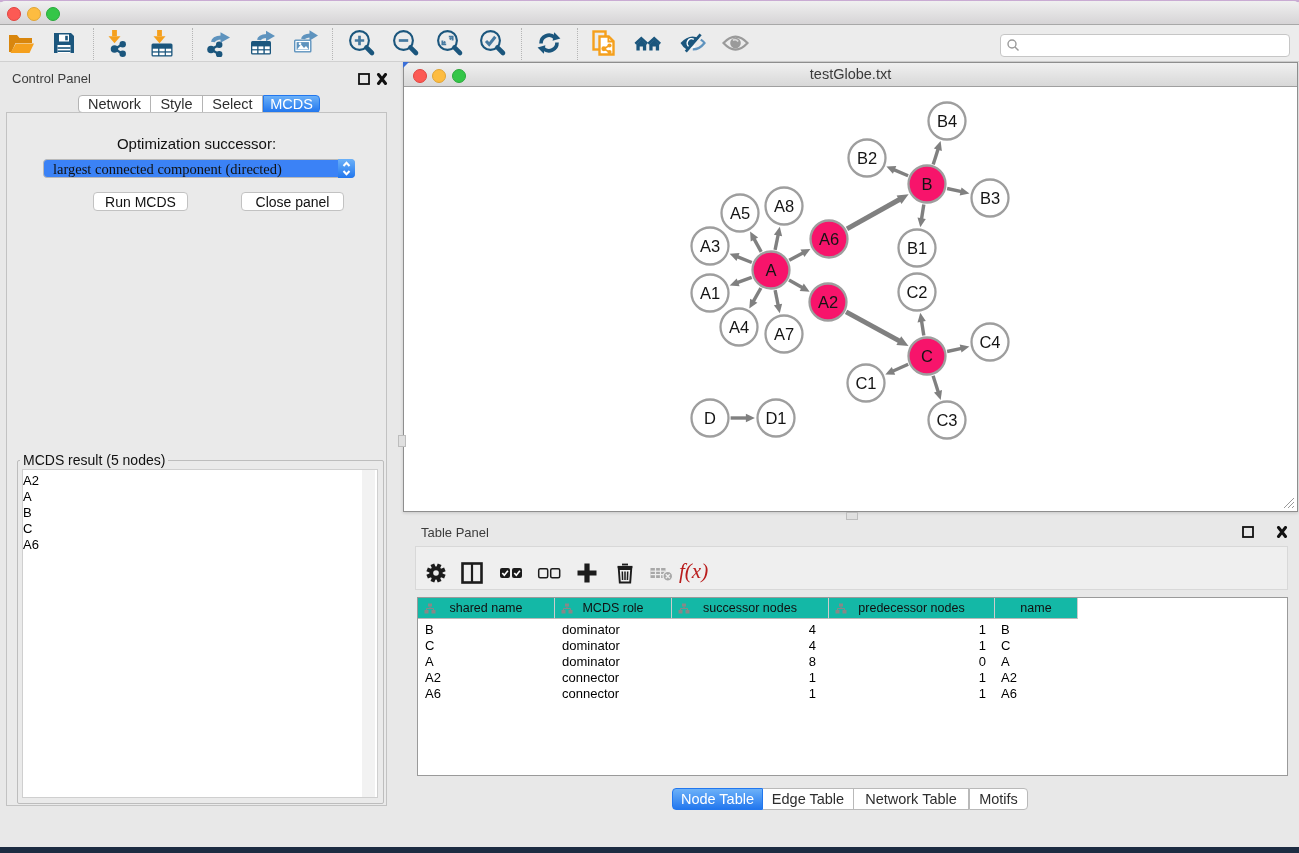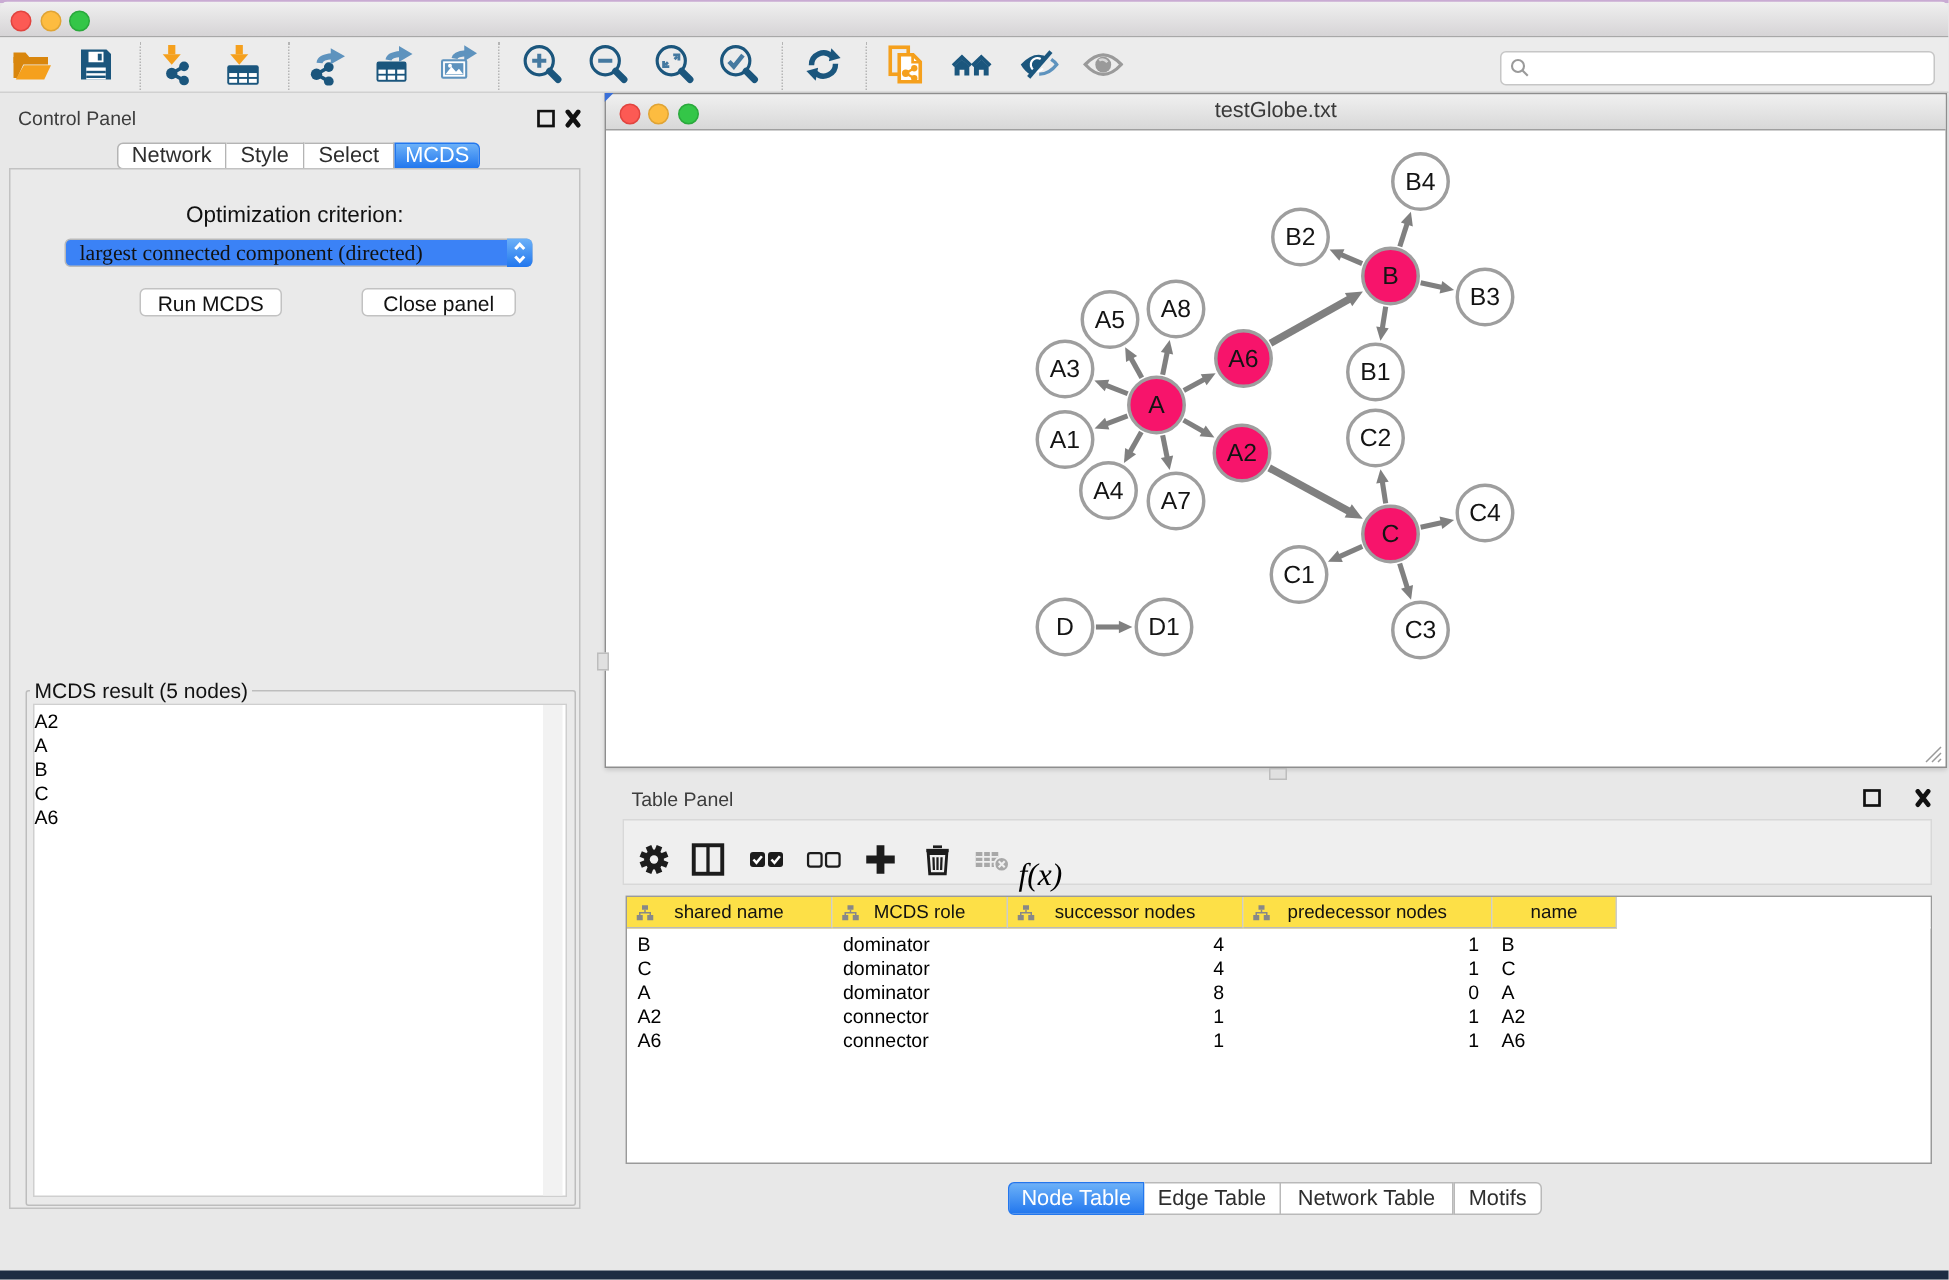--- a/index.html
+++ b/index.html
@@ -43,21 +43,21 @@
  border:1px solid #8e8e8e;box-sizing:border-box;box-shadow:0 1px 3px rgba(0,0,0,0.15);}
 #nettitle{position:absolute;left:0;top:0;width:100%;height:23px;
  background:linear-gradient(#f0f0f0,#d8d8d8);border-bottom:1px solid #9f9f9f;}
 #netname{position:absolute;left:0;top:3px;width:100%;text-align:center;font-size:14.5px;color:#3a3a3a;}
 
 #tp-title{left:421px;top:525px;font-size:13px;color:#3c3c3c;}
 #tp-toolbar{left:415px;top:546px;width:873px;height:44px;background:#efefef;
  border:1px solid #d8d8d8;box-sizing:border-box;}
 #table{left:417px;top:597px;width:871px;height:179px;background:#fff;border:1px solid #9a9a9a;
  box-sizing:border-box;}
-.th{position:absolute;top:0;height:21px;background:#fde047;border-right:1px solid #cccccc;
+.th{position:absolute;top:0;height:21px;background:#14b8a6;border-right:1px solid #cccccc;
  border-bottom:1px solid #b9b9b9;box-sizing:border-box;font-size:12.5px;color:#111;text-align:center;line-height:21px;}
 .td{position:absolute;font-size:13px;color:#000;height:16px;line-height:16px;}
 .bt{position:absolute;top:788px;height:22px;background:#fff;border:1px solid #b9b9b9;
  font-size:14.5px;color:#2e2e2e;text-align:center;line-height:21px;box-sizing:border-box;}
 .btsel{background:linear-gradient(#6cb1f8,#2277ee);color:#fff;border-color:#2277ee;}
 #statusbar{left:0;top:818px;width:1299px;height:29px;background:#ececec;border-top:1px solid #bdbdbd;box-sizing:border-box;margin-top:44px;}
 #darkstrip{left:0;top:847px;width:1299px;height:6px;background:#1d2c42;}
 #memorybtn{position:absolute;right:16px;top:5px;width:62px;height:19px;background:#fff;
  border:1px solid #c2c2c2;border-radius:3px;font-size:11px;color:#111;}
 #listbtn{position:absolute;left:14px;top:6px;width:19px;height:17px;background:#f5f5f5;
@@ -216,21 +216,21 @@
  <div class="abs" id="cp-title">Control Panel</div>
  <svg class="abs" style="left:358px;top:11px" width="30" height="13" viewBox="0 0 30 13">
   <rect x="1" y="1" width="10" height="10" fill="none" stroke="#111" stroke-width="1.8"></rect>
   <path d="M20.5 1.5 L27.5 10.5 M27.5 1.5 L20.5 10.5" stroke="#111" stroke-width="3" stroke-linecap="round"></path>
  </svg>
  <div class="tab" style="left:78px;width:73px;border-radius:4px 0 0 4px;">Network</div>
  <div class="tab" style="left:151px;width:52px;border-left:none;">Style</div>
  <div class="tab" style="left:203px;width:60px;border-left:none;">Select</div>
  <div class="tab tabsel" style="left:263px;width:57px;border-radius:0 4px 4px 0;">MCDS</div>
  <div class="abs" id="cp-panel"></div>
- <div class="abs" id="optlabel">Optimization criterion:</div>
+ <div class="abs" id="optlabel">Optimization successor:</div>
  <div class="abs" id="dropdown">
    <div id="droptext">largest connected component (directed)</div>
    <div id="dropstep">
     <svg width="17" height="19" viewBox="0 0 17 19">
      <path d="M5.5 7 L8.5 3.8 L11.5 7" stroke="#fff" stroke-width="2" fill="none"></path>
      <path d="M5.5 12 L8.5 15.2 L11.5 12" stroke="#fff" stroke-width="2" fill="none"></path>
     </svg>
    </div>
  </div>
  <div class="btn" style="left:93px;width:95px;">Run MCDS</div>
@@ -401,21 +401,21 @@
       <rect x="1.5" y="8" width="15" height="10" fill="#a8a8a8"></rect>
       <g stroke="#efefef" stroke-width="1.2">
         <line x1="6.5" y1="8" x2="6.5" y2="18"></line>
         <line x1="11.5" y1="8" x2="11.5" y2="18"></line>
         <line x1="1.5" y1="11.2" x2="16.5" y2="11.2"></line>
         <line x1="1.5" y1="14.6" x2="16.5" y2="14.6"></line>
       </g>
       <circle cx="18.8" cy="16.2" r="4.8" fill="#a8a8a8" stroke="#efefef" stroke-width="1.2"></circle>
       <path d="M16.8 14.2 l4 4 M20.8 14.2 l-4 4" stroke="#efefef" stroke-width="1.4"></path>
     </svg>
- <div style="position:absolute;left:263px;top:24px;width:44px;font-family:'Liberation Serif',serif;font-style:italic;font-size:21px;color:#000000;">f(x)</div>
+ <div style="position:absolute;left:263px;top:12px;width:44px;font-family:'Liberation Serif',serif;font-style:italic;font-size:21px;color:#b91c1c;">f(x)</div>
 </div>
 <div class="abs" id="table">
  <div class="th" style="left:0px;width:137px;"><svg style="position:absolute;left:6px;top:5px" width="12" height="11" viewBox="0 0 12 11">
         <rect x="4" y="0.5" width="4" height="3" fill="#888"></rect>
         <rect x="0.5" y="7" width="4" height="3.5" fill="#888"></rect>
         <rect x="7.5" y="7" width="4" height="3.5" fill="#888"></rect>
         <path d="M6 3.5 V5.5 M2.5 7 V5.5 H9.5 V7" stroke="#888" stroke-width="1" fill="none"></path>
       </svg>shared name</div>
  <div class="th" style="left:137px;width:117px;"><svg style="position:absolute;left:6px;top:5px" width="12" height="11" viewBox="0 0 12 11">
         <rect x="4" y="0.5" width="4" height="3" fill="#888"></rect>

